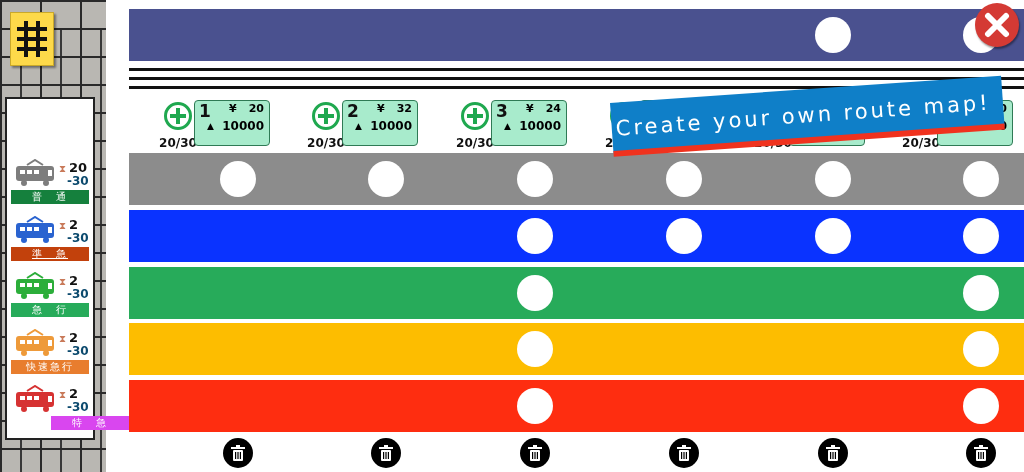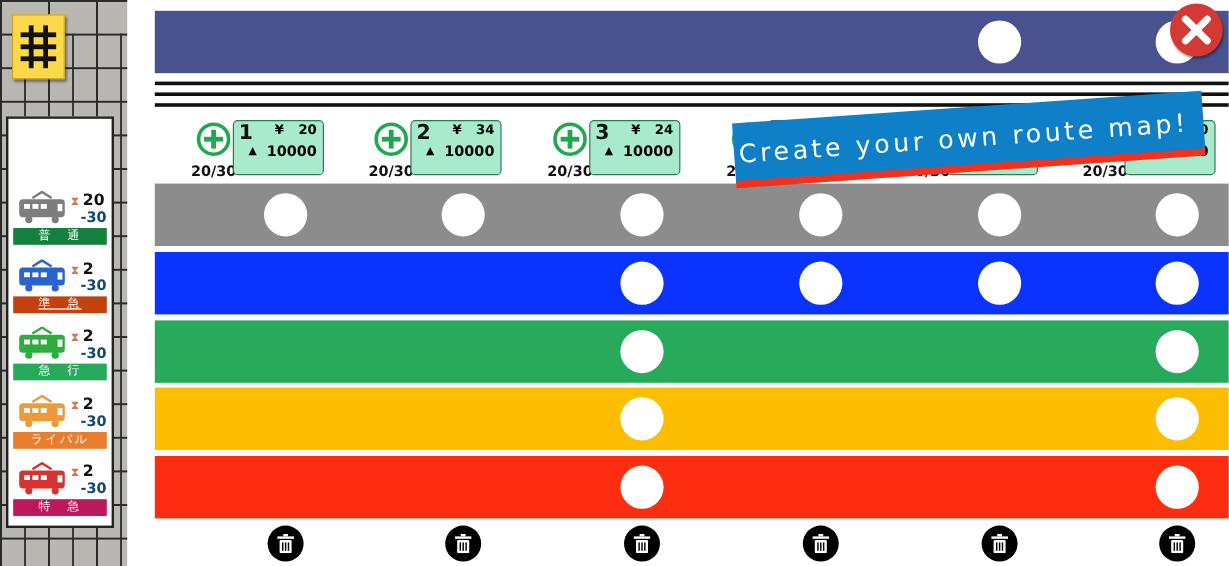--- a/index.html
+++ b/index.html
@@ -152,37 +152,37 @@
       <rect x="5" y="11" width="5" height="4" fill="#fff"></rect>
         <rect x="12" y="11" width="5" height="4" fill="#fff"></rect>
         <rect x="19" y="11" width="5" height="4" fill="#fff"></rect>
       <rect x="33" y="11" width="4" height="6" fill="#fff"></rect>
       <circle cx="9" cy="24" r="3" fill="#ee9a3a"></circle>
         <circle cx="31" cy="24" r="3" fill="#ee9a3a"></circle>
     </svg>
       <span class="timer">⧗</span>
         <span class="count">2</span>
         <span class="penalty">-30</span>
-      <div class="type-label" style="background:#e87d2e;">ライバル</div>
+      <div class="type-label" style="background:#e87d2e;">快速急行</div>
     </div>
     <div class="legend-item" style="top: 286px; height: 50px;">
       <svg class="train-icon" viewBox="0 0 40 28">
       <path d="M12 6 L20 1 L28 6" stroke="#d63232" stroke-width="2" fill="none"></path>
       <rect x="1" y="7" width="38" height="15" rx="3" fill="#d63232"></rect>
       <rect x="5" y="11" width="5" height="4" fill="#fff"></rect>
         <rect x="12" y="11" width="5" height="4" fill="#fff"></rect>
         <rect x="19" y="11" width="5" height="4" fill="#fff"></rect>
       <rect x="33" y="11" width="4" height="6" fill="#fff"></rect>
       <circle cx="9" cy="24" r="3" fill="#d63232"></circle>
         <circle cx="31" cy="24" r="3" fill="#d63232"></circle>
     </svg>
       <span class="timer">⧗</span>
         <span class="count">2</span>
         <span class="penalty">-30</span>
-      <div class="type-label" style="background:#be185d;">特　急</div>
+      <div class="type-label" style="background:#d946ef;margin-left:40px;">特　急</div>
     </div>
   </div>
 
 <div class="line" style="top:9px;height:52px;background:#4a518f;"></div>
 <div class="stop" style="left:815px;top:17px;"></div>
 <div class="stop" style="left:963px;top:17px;"></div>
 
 <div class="rail" style="top:68px;"></div>
 <div class="rail" style="top:77px;"></div>
 <div class="rail" style="top:86px;"></div>
@@ -205,21 +205,21 @@
       <div class="add-btn" style="left:312px;top:102px;">
         <svg width="16" height="16" viewBox="0 0 16 16">
         <rect x="6" y="0" width="4" height="16" fill="#1fa84f"></rect>
         <rect x="0" y="6" width="16" height="4" fill="#1fa84f"></rect>
       </svg>
       </div>
       <div class="add-label" style="left:306px;top:136px;">20/30</div>
       <div class="station-card" style="left:342px;top:100px;">
         <span class="st-num">2</span>
         <span class="st-yen">¥</span>
-        <span class="st-price">34</span>
+        <span class="st-price">32</span>
         <span class="st-person">▲</span>
         <span class="st-cap">10000</span>
       </div>
       <div class="add-btn" style="left:461px;top:102px;">
         <svg width="16" height="16" viewBox="0 0 16 16">
         <rect x="6" y="0" width="4" height="16" fill="#1fa84f"></rect>
         <rect x="0" y="6" width="16" height="4" fill="#1fa84f"></rect>
       </svg>
       </div>
       <div class="add-label" style="left:455px;top:136px;">20/30</div>

